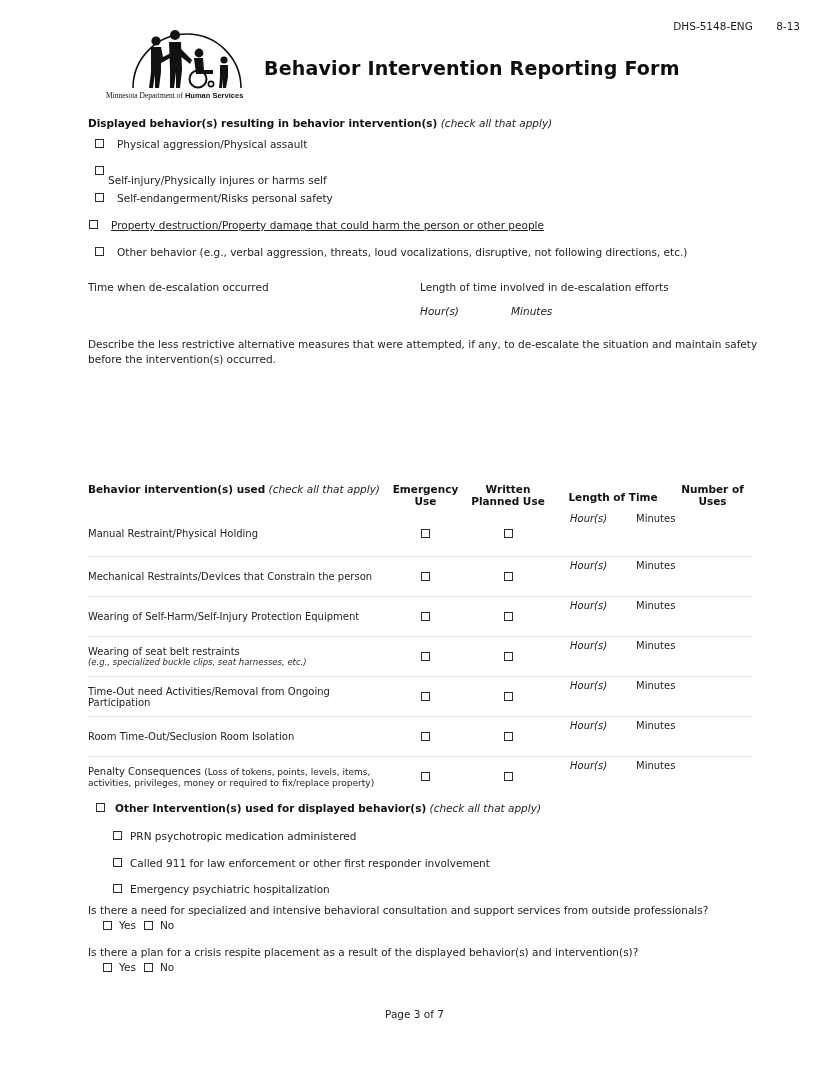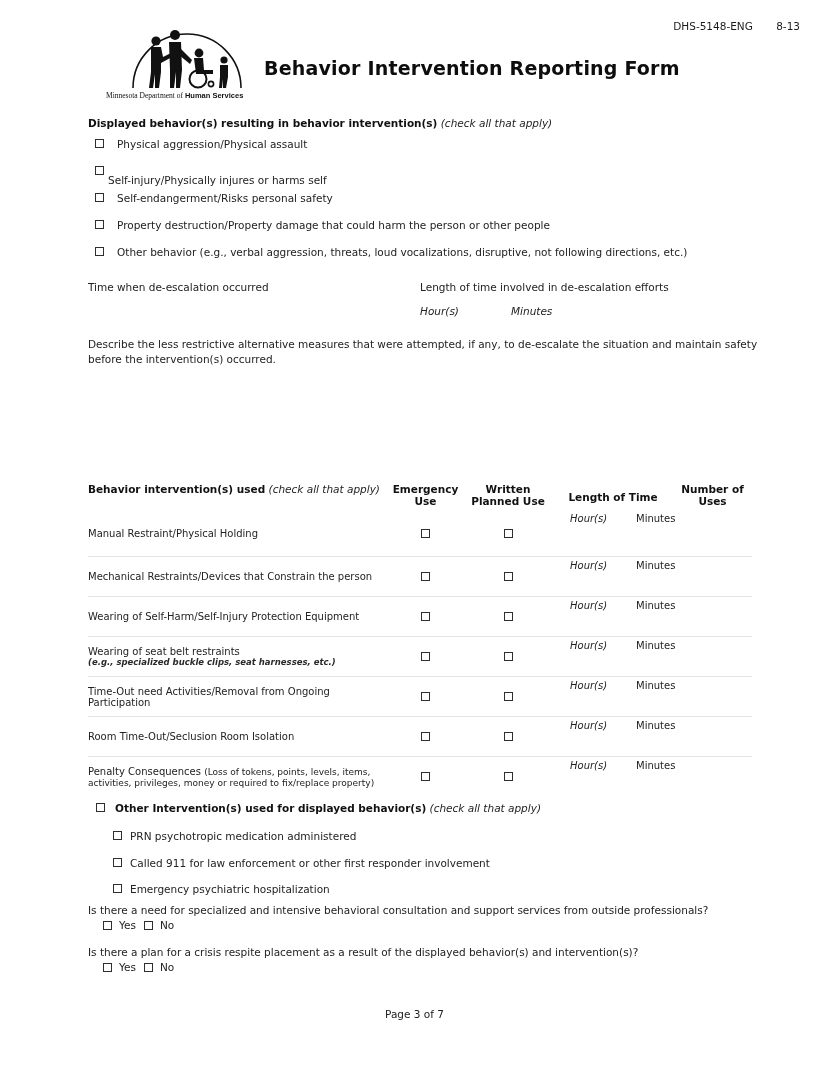--- a/index.html
+++ b/index.html
@@ -38,21 +38,21 @@
   
   .describe { position:absolute; left:88px; top:337px; width:700px; line-height:15px; }
   
   .itable { position:absolute; left:88px; top:483px; width:664px; }
   .trow { display:grid; grid-template-columns:300px 75px 90px 120px 79px; position:relative; }
   .thead { height:27px; }
   .th { text-align:center; font-weight:bold; color:#111; line-height:12px; align-self:start; }
   .th-len { align-self:center; }
   .c1 { display:flex; flex-direction:column; justify-content:center; font-size:10px; }
   .c1 .one { white-space:nowrap; }
-  .c1 .note-sm { font-size:8.5px; font-style:italic; color:#2a2a2a;font-weight:bold; }
+  .c1 .note-sm { font-size:8.5px; font-style:italic; color:#2a2a2a; }
   .c1 .note-inline { font-size:9px; }
   .cc { display:flex; align-items:center; justify-content:center; }
   .hm-h { position:absolute; left:482px; top:3px; font-size:10px; font-style:italic; }
   .hm-m { position:absolute; left:548px; top:3px; font-size:10px; }
   .rbody .trow { height:40px; }
   .rbody .trow.first { height:46px; }
   .rbody .trow.sep { border-top:1px solid #e4e4e4; }
   
   .sec-other { position:absolute; left:96px; top:803px; width:700px; height:110px; }
   .oi-head { display:flex; align-items:flex-start; white-space:nowrap; }
@@ -110,21 +110,21 @@
       <span class="lab">Physical aggression/Physical assault</span>
     </div>
     <div class="chk-item" style="left:7px; top:49px;flex-direction:column;">
       <span class="cb"></span>
       <span class="lab">Self-injury/Physically injures or harms self</span>
     </div>
     <div class="chk-item" style="left:7px; top:76px;">
       <span class="cb"></span>
       <span class="lab">Self-endangerment/Risks personal safety</span>
     </div>
-    <div class="chk-item" style="left:7px; top:103px;">
+    <div class="chk-item" style="left:1px; top:103px;text-decoration:underline;">
       <span class="cb"></span>
       <span class="lab">Property destruction/Property damage that could harm the person or other people</span>
     </div>
     <div class="chk-item" style="left:7px; top:130px;">
       <span class="cb"></span>
       <span class="lab">Other behavior (e.g., verbal aggression, threats, loud vocalizations, disruptive, not following directions, etc.)</span>
     </div>
   </div>
 
   <div class="sec-deesc">

